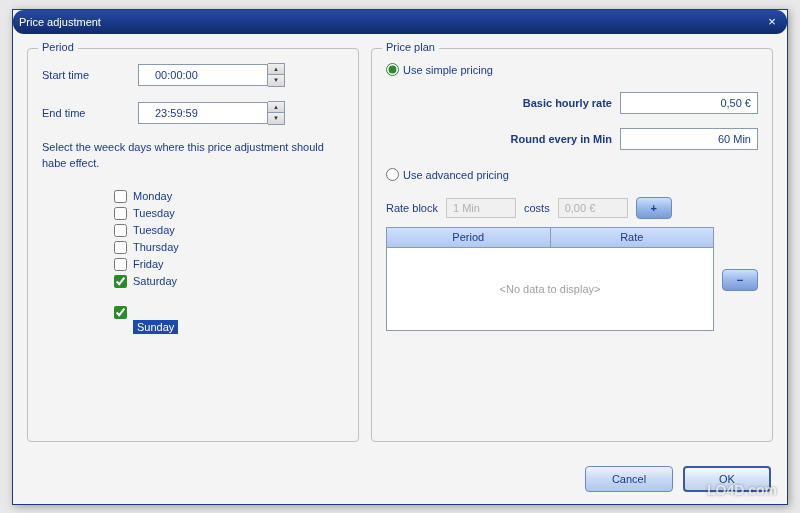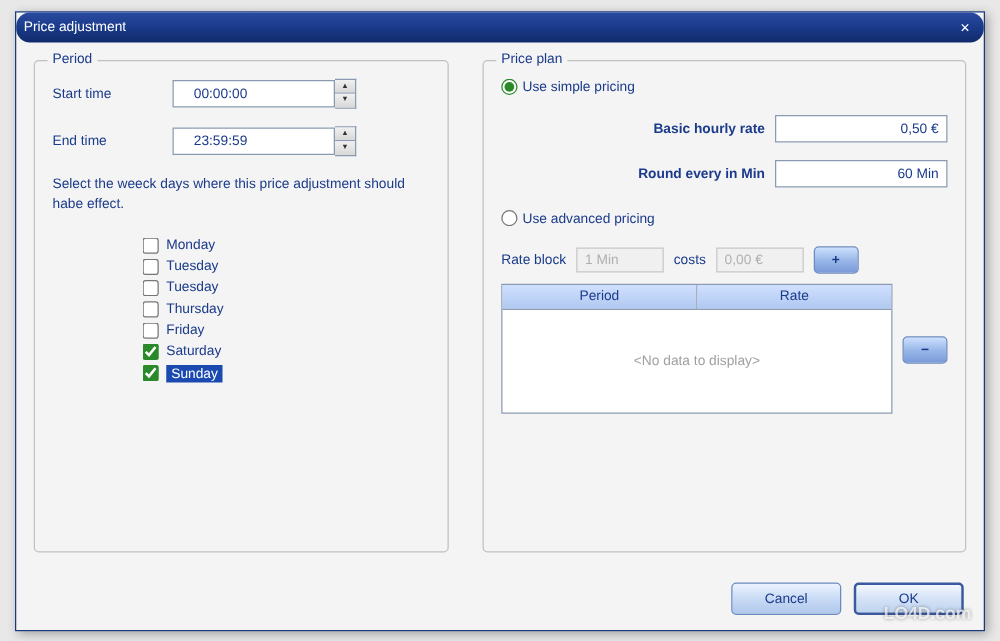--- a/index.html
+++ b/index.html
@@ -4,33 +4,33 @@
 <style>
 * { box-sizing: border-box; margin: 0; padding: 0; font-family: Tahoma, Arial, sans-serif; font-size: 11px; }
 body { background: #e8e8e8; display: flex; align-items: center; justify-content: center; width: 800px; height: 513px; }
 .window { width: 776px; height: 496px; background: #f4f4f4; border: 1px solid #1a3a7a; box-shadow: 2px 2px 8px rgba(0,0,0,0.3); position: relative; }
 .titlebar { height: 24px; background: linear-gradient(to bottom, #2a4aa0 0%, #1a3a8a 50%, #102a6a 100%); display: flex; align-items: center; padding: 0 6px; color: #fff; font-weight: normal; justify-content: space-between; border-radius: 11px; }
 .titlebar .close { color: #fff; font-size: 13px; cursor: pointer; width: 18px; text-align: center; }
 .content { padding: 14px; display: flex; gap: 12px; height: calc(100% - 72px); }
 .fieldset { border: 1px solid #c0c0c0; border-radius: 4px; padding: 14px 14px; position: relative; }
 .legend { position: absolute; top: -8px; left: 10px; background: #f4f4f4; padding: 0 4px; color: #1a3a8a; }
 .period { width: 332px; }
-.priceplan { flex: 1; margin-left: 15px; }
+.priceplan { flex: 1; }
 .row { display: flex; align-items: center; margin-bottom: 14px; gap: 8px; }
 .row .lbl { width: 88px; color: #1a3a8a; }
 .time-input { display: flex; align-items: center; }
 .time-input input { width: 130px; height: 22px; border: 1px solid #8a9ab0; padding: 2px 16px; background: #fff; color: #1a3a8a; }
 .spinner { display: flex; flex-direction: column; border: 1px solid #8a9ab0; border-left: none; }
 .spinner .btn { width: 16px; height: 11px; background: linear-gradient(#f0f0f0,#d8d8d8); display:flex; align-items:center; justify-content:center; font-size:6px; line-height:1; cursor:pointer; color:#333; }
 .spinner .btn:first-child { border-bottom: 1px solid #8a9ab0; }
 .helptext { color: #1a3a8a; margin: 10px 0 18px 0; line-height: 1.5; }
 .days { margin-left: 72px; }
 .day { display: flex; align-items: center; margin-bottom: 4px; gap: 6px; color: #1a3a8a; }
 .day input[type=checkbox] { width: 13px; height: 13px; accent-color: #2a8a2a; }
-.day.selected .dlabel { background: #1a4ab0; color: #fff; padding: 1px 4px; }
+.day.selected .dlabel { background: #1a4ab0; color: #fff; padding: 1px 4px; margin-top: 28px; }
 .radio-row { display: flex; align-items: flex-end; gap: 4px; margin-bottom: 16px; color: #1a3a8a; }
 .radio-row input[type=radio] { width: 13px; height: 13px; accent-color: #2a8a2a; }
 .simple-block { margin-left: 44px; margin-bottom: 18px; }
 .simple-block .row .lbl2 { width: 130px; color: #1a3a8a; text-align: right; font-weight: bold; }
 .simple-block .row { justify-content: flex-end; }
 .val-input { width: 138px; height: 22px; border: 1px solid #8a9ab0; padding: 2px 6px; text-align: right; background: #fff; color: #1a3a8a; }
 .adv-row { display: flex; align-items: center; gap: 8px; margin-bottom: 8px; color: #1a3a8a; }
 .adv-row .dis { width: 70px; height: 20px; border: 1px solid #c8c8c8; background: #f0f0f0; color: #b0b0b0; padding: 2px 6px; }
 .glossy-btn { width: 36px; height: 22px; border-radius: 4px; border: 1px solid #6a8ac0; background: linear-gradient(to bottom, #cde0ff 0%, #9ab8e8 50%, #7a9ad8 100%); display:flex; align-items:center; justify-content:center; cursor:pointer; color:#1a3a8a; font-weight:bold; font-size:14px; }
 .grid { border: 1px solid #8a9ab0; height: 104px; display: flex; flex-direction: column; background: #fff; margin-right: 44px; }

